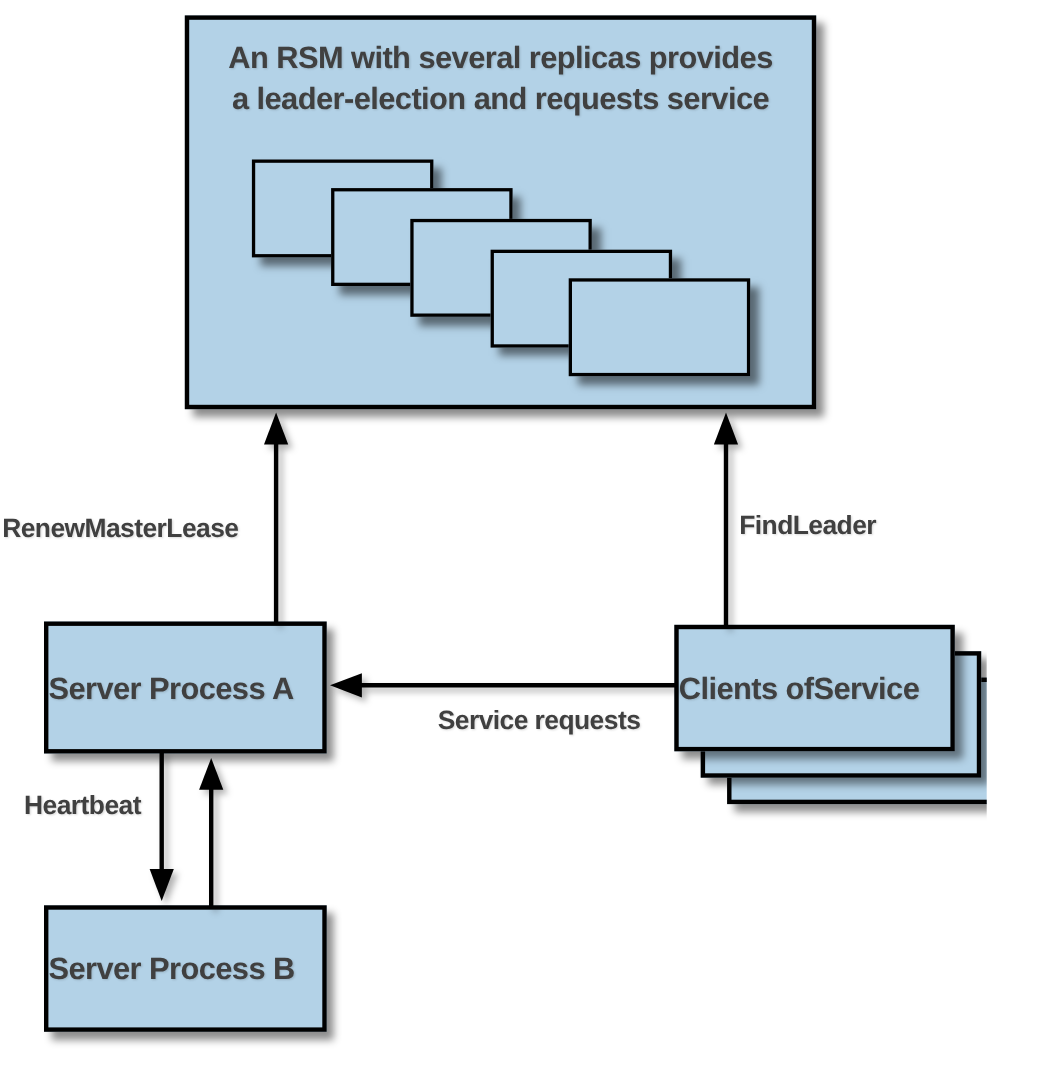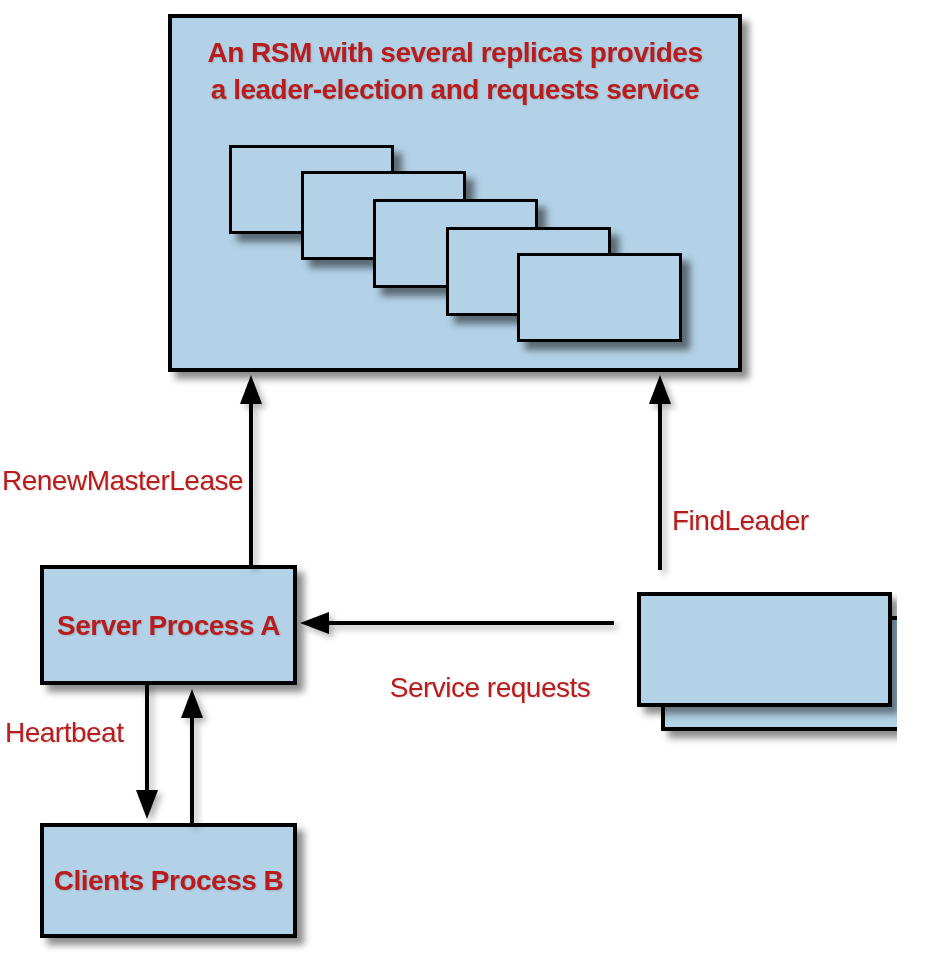--- a/index.html
+++ b/index.html
@@ -6,21 +6,21 @@
     margin: 0;
     padding: 0;
     background: #ffffff;
   }
   #canvas {
     position: relative;
     width: 897px;
     height: 970px;
     background: #ffffff;
     font-family: "Liberation Sans", sans-serif;
-    color: #b91c1c;
+    color: #404040;
     overflow: hidden;
   }
   .box {
     position: absolute;
     background: #b3d2e7;
     border: 4px solid #000;
     box-sizing: border-box;
     box-shadow: 7px 7px 7px rgba(0, 0, 0, 0.45);
   }
   .rsm-box {
@@ -45,46 +45,45 @@
   }
   .replica-1 { left: 229px; top: 145px; }
   .replica-2 { left: 301px; top: 171px; }
   .replica-3 { left: 373px; top: 199px; }
   .replica-4 { left: 446px; top: 227px; }
   .replica-5 { left: 517px; top: 253px; }
   .node {
     display: flex;
     flex-direction: row;
     align-items: center;
-    justify-content: center;
     text-align: center;
     font-size: 28px;
     font-weight: bold;
     letter-spacing: -0.5px;
     line-height: 37px;
     text-shadow: 1px 1px 2px rgba(0,0,0,0.15);
   }
   .server-a { left: 40px; top: 565px; width: 257px; height: 120px; }
   .server-b { left: 40px; top: 823px; width: 257px; height: 115px; }
   .clients-front { left: 613px; top: 568px; width: 255px; height: 115px; }
   .clients-mid   { left: 637px; top: 592px; width: 255px; height: 115px; }
   .clients-back  { left: 661px; top: 616px; width: 255px; height: 115px; }
   .edge-label {
     position: absolute;
-    font-size: 28px;
-    font-weight: normal;
+    font-size: 24px;
+    font-weight: bold;
     letter-spacing: -0.5px;
     line-height: 37px;
     white-space: nowrap;
     text-shadow: 1px 1px 2px rgba(0,0,0,0.15);
   }
   .lbl-renew   { left: 2px;   top: 462px; }
-  .lbl-find    { left: 672px; top: 459px; margin-top: 43px; }
-  .lbl-service { left: 357px; top: 637px; width: 266px; text-align: center; margin-top: 32px; }
-  .lbl-heartbeat { left: 5px; top: 714px; width: 140px; text-align: left; white-space: normal; }
+  .lbl-find    { left: 672px; top: 459px; }
+  .lbl-service { left: 357px; top: 637px; width: 266px; text-align: center; }
+  .lbl-heartbeat { left: 5px; top: 714px; width: 140px; text-align: center; white-space: normal; }
   .arrows {
     position: absolute;
     left: 0; top: 0;
     pointer-events: none;
     filter: drop-shadow(4px 4px 3px rgba(0, 0, 0, 0.3));
   }
   .arrows line { stroke: #000; stroke-width: 4; }
   .arrows polygon { fill: #000; }
 </style>
 </head>
@@ -100,27 +99,31 @@
   <div class="box replica replica-4"></div>
   <div class="box replica replica-5"></div>
 
   <div class="rsm-title">
     <div>An RSM with several replicas provides</div>
     <div>a leader-election and requests service</div>
   </div>
 
   <div class="box clients-back"></div>
   <div class="box clients-mid"></div>
+  <div class="box node clients-front">
+    <div>Clients of</div>
+    <div>Service</div>
+  </div>
 
   <div class="box node server-a">
     <div>Server Process A</div>
   </div>
 
   <div class="box node server-b">
-    <div>Clients Process B</div>
+    <div>Server Process B</div>
   </div>
 
   <div class="edge-label lbl-renew">RenewMasterLease</div>
   <div class="edge-label lbl-find">FindLeader</div>
   <div class="edge-label lbl-service">Service requests</div>
   <div class="edge-label lbl-heartbeat">
     <div>Heartbeat</div>
   </div>
 
   <svg class="arrows" width="944" height="970" viewBox="0 0 944 970">

